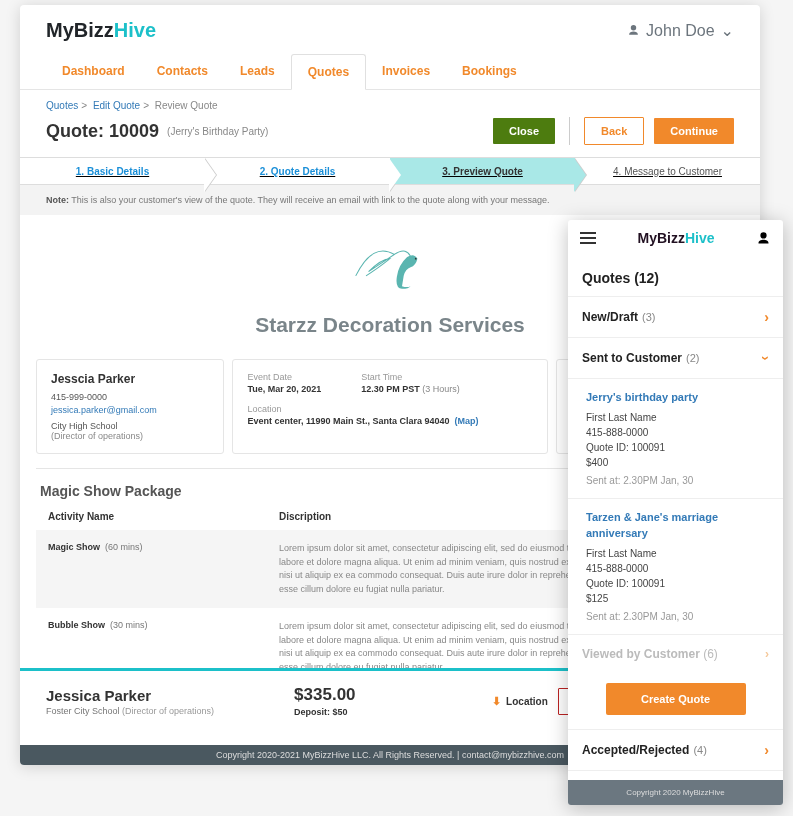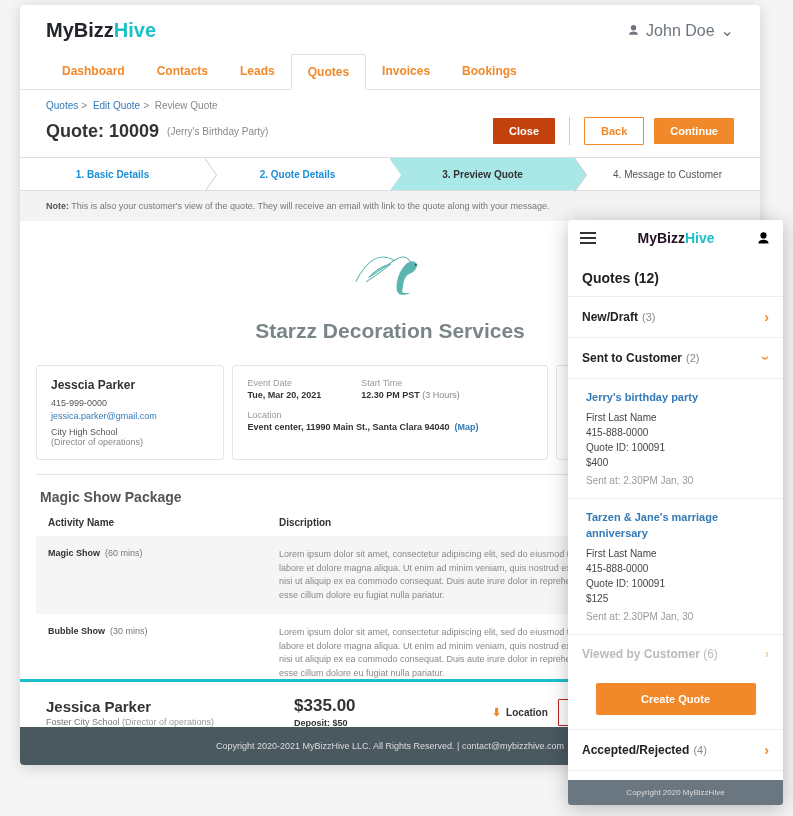--- a/index.html
+++ b/index.html
@@ -25,26 +25,26 @@
 .breadcrumb a { color: #337ab7; text-decoration: none; }
 .breadcrumb .sep { color: #888; margin: 0 3px; }
 .breadcrumb .cur { color: #888; }
 
 .title-row { display: flex; align-items: center; padding: 0 26px 12px; }
 .q-title { font-size: 18px; font-weight: 800; color: #333; }
 .q-sub { font-size: 10px; color: #888; margin-left: 8px; }
 .title-actions { margin-left: auto; display: flex; align-items: center; gap: 10px; }
 .vline { width: 1px; height: 28px; background: #ccc; margin: 0 4px; }
 .btn { padding: 7px 16px; font-size: 11px; font-weight: 600; border-radius: 1px; border: none; cursor: pointer; }
-.btn-gray { background: #c2410c; color: #fff; }
+.btn-gray { background: #4d7c0f; color: #fff; }
 .btn-orange-o { background:#fff; color:#F1892B; border:1px solid #F1892B; }
 .btn-orange { background:#F1892B; color:#fff; }
 
 
-.stepper { display: flex; height: 34px; border-top:1px solid #ddd; border-bottom:1px solid #ddd; font-size:10px; }
+.stepper { display: flex; height: 28px; border-top:1px solid #ddd; border-bottom:1px solid #ddd; font-size:10px;text-decoration:underline; }
 .step { position: relative; flex:1; display:flex; align-items:center; justify-content:center; }
 .step.done { color:#1a8fd8; font-weight:600; }
 .step.cur { background:#a9e8e7; color:#333; font-weight:700; }
 .step.todo { color:#555; }
 .step.done::after, .step.cur::after {
   content:""; position:absolute; right:-11px; top:0; width:0; height:0;
   border-top:17px solid transparent; border-bottom:17px solid transparent;
 }
 .step.done::after { border-left:12px solid #fff; z-index:1; }
 .step.cur::after { border-left:12px solid #a9e8e7; z-index:1; }
@@ -79,33 +79,33 @@
 .col-act { width:185px; }
 .col-desc { flex:1;padding-left:46px; }
 .col-fee { width:40px; text-align:right; }
 .tbl-row { display:flex; font-size:9px; padding:12px; }
 .tbl-row:nth-of-type(odd){ background:#f5f5f5; }
 .tbl-row .col-act { color:#333; font-weight:600; }
 .tbl-row .act-dur { color:#777; font-weight:400; }
 .tbl-row .col-desc { color:#888; line-height:1.5; padding-right:20px; }
 .tbl-row .col-fee { color:#333; font-weight:600; }
 
-.summary-bar { position:absolute; left:0; right:0; bottom:23px; background:#fff; border-top:3px solid #1CC0C9; display:flex; align-items:center; padding:14px 26px; }
+.summary-bar { position:absolute; left:0; right:0; bottom:34px; background:#fff; border-top:3px solid #1CC0C9; display:flex; align-items:center; padding:14px 26px; }
 .sum-name { font-size:15px; font-weight:800; color:#333; }
 .sum-org { font-size:9px; color:#777; margin-top:2px; }
 .sum-role { color:#999; }
 .sum-total { margin-left:80px; }
 .sum-total .amt { font-size:17px; font-weight:800; color:#333; }
-.sum-total .dep { font-size:9px; color:#333; font-weight:600; margin-top:2px;text-decoration:underline; }
+.sum-total .dep { font-size:9px; color:#333; font-weight:600; margin-top:2px; }
 .sum-actions { margin-left:auto; display:flex; gap:10px; align-items:center; }
 .dl { display:flex; align-items:center; gap:5px; font-size:10px; color:#333; font-weight:600; }
 .dl-icon { color:#F1892B; font-size:11px; }
 .btn-red-o { background:#fff; color:#B22; border:1px solid #B22; font-size:10px; padding:7px 14px; }
 
-.footer { position:absolute; left:0; right:0; bottom:0; height:38px; background:#4a5860; color:#ddd; font-size:9px; display:flex; align-items:center; justify-content:center; }
+.footer { position:absolute; left:0; right:0; bottom:0; height:20px; background:#4a5860; color:#ddd; font-size:9px; display:flex; align-items:center; justify-content:center; }
 
 
 .mobile {
   position:absolute; right:10px; top:220px; width:215px; height:585px;
   background:#fff; box-shadow:0 3px 20px rgba(0,0,0,.25); border-radius:3px;
   display:flex; flex-direction:column; overflow:hidden;
 }
 .m-head { display:flex; align-items:center; padding:10px 12px; }
 .burger { width:16px; display:flex; flex-direction:column; gap:3px; }
 .burger span { height:2px; background:#333; }
@@ -121,21 +121,21 @@
 .m-acc .chev { margin-left:auto; color:#F1892B; font-size:14px; }
 
 .m-item { padding:10px 14px 10px 18px; border-bottom:1px solid #eee; font-size:10px; }
 .m-item .ttl { color:#337ab7; font-weight:700; margin-bottom:4px; font-size:11px; }
 .m-item div { color:#444; line-height:1.5; }
 .m-item .sent { color:#999; margin-top:3px; }
 
 .m-faded { padding:12px 14px; color:#bbb; font-size:12px; font-weight:700; display:flex; align-items:center; }
 .m-faded .chev { margin-left:auto; color:#f5c89a; }
 
-.m-create { margin:10px auto 14px; width:160px; background:#F1892B; color:#fff; text-align:center; padding:10px 0; font-size:11px; font-weight:700; border-radius:2px; }
+.m-create { margin:10px auto 14px; width:140px; background:#F1892B; color:#fff; text-align:center; padding:10px 0; font-size:11px; font-weight:700; border-radius:2px; }
 
 .m-footer { margin-top:auto; background:#6b7780; color:#ddd; text-align:center; font-size:8px; padding:8px 2px; }
 
 svg.peacock path{fill:none;stroke:#5ab5b0;stroke-width:1.2;}
 svg.peacock .body{fill:#5ab5b0;stroke:none;}
 </style>
 </head>
 <body>
 
 <div class="desktop">

